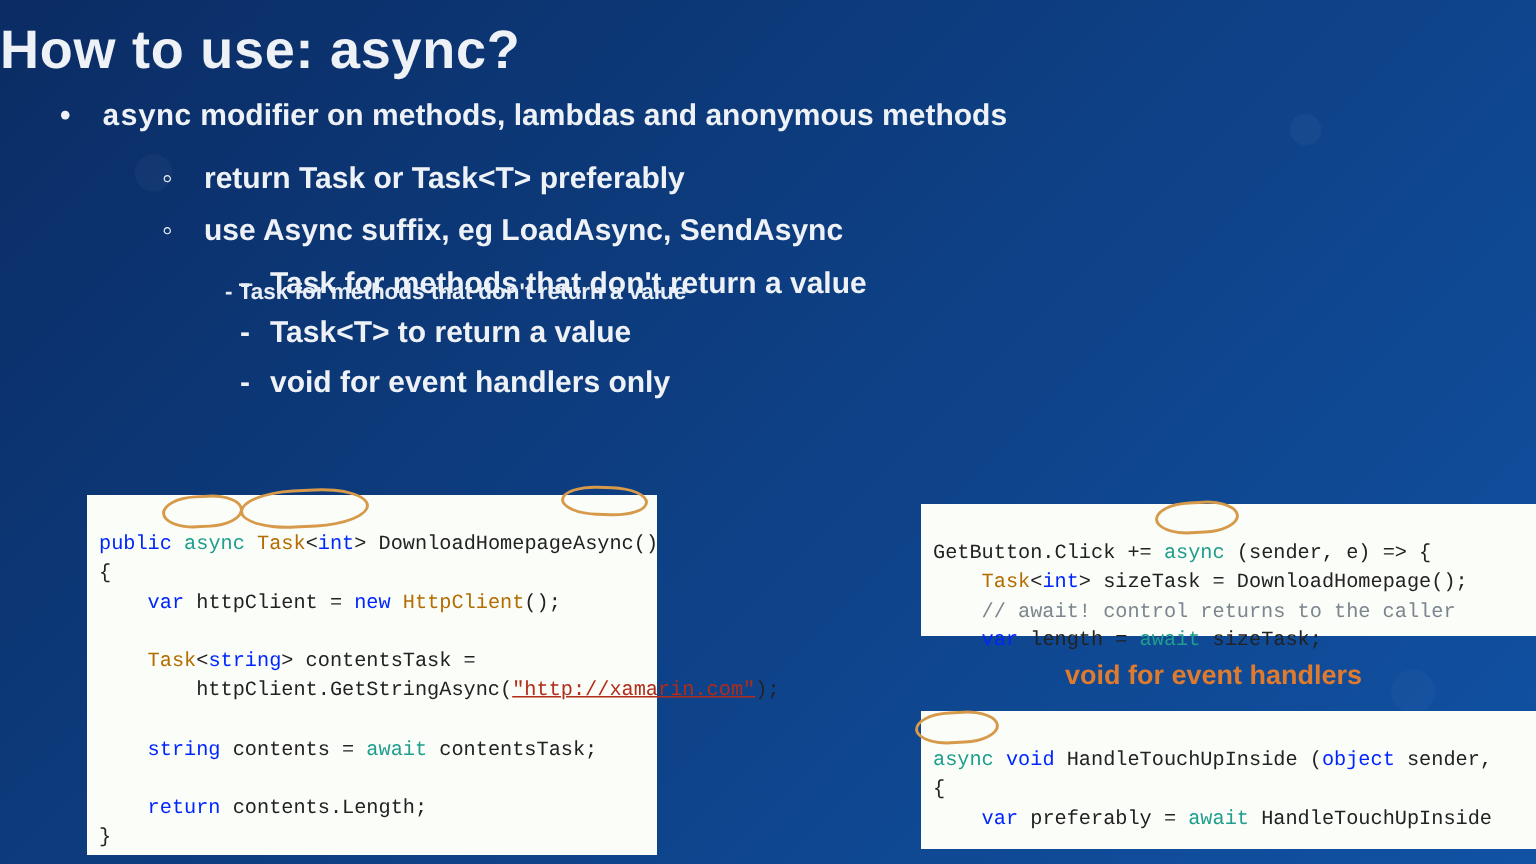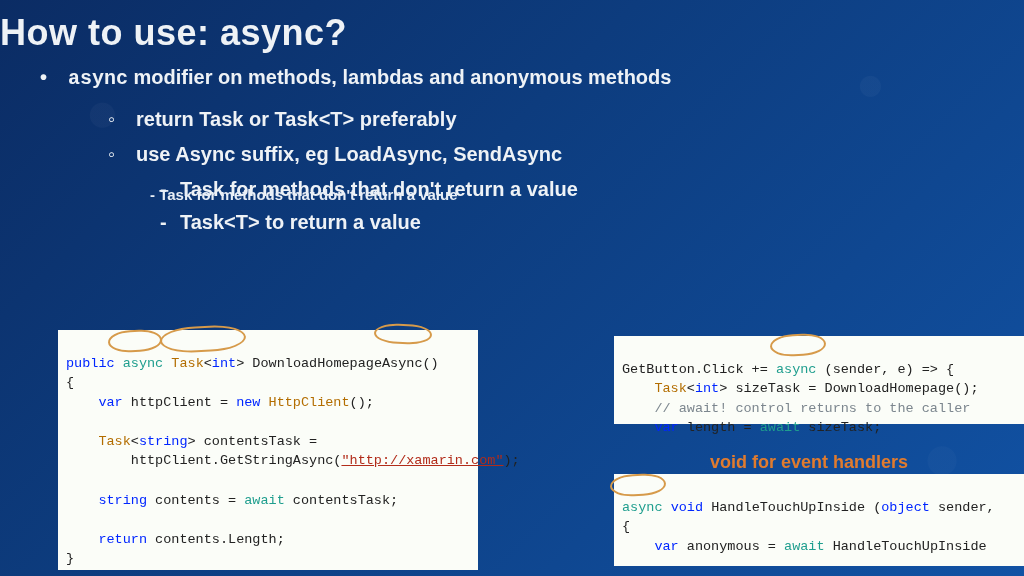--- a/index.html
+++ b/index.html
@@ -84,25 +84,26 @@
 <div class="title">How to use: async?</div>
 
 <div class="content">
   <div class="b1">
     <span class="mono">async</span><span> modifier on methods, lambdas and anonymous methods</span>
   </div>
   <div class="b2">return Task or Task&lt;T&gt; preferably</div>
   <div class="b2">use Async suffix, eg LoadAsync, SendAsync</div>
   <div class="b3">Task for methods that don't return a value</div>
   <div class="b3">Task&lt;T&gt; to return a value</div>
+  <div class="b3">void for event handlers only</div>
 </div>
 
 <div class="overlap">- <span>Task for methods that don't return a value</span></div>
 
-<div class="codebox" style="left:58px; top:330px; width:420px; height:240px;">
+<div class="codebox" style="left:58px; top:330px; width:380px; height:240px;">
 <span class="k-blue">public</span><span> </span><span class="k-teal">async</span><span> </span><span class="k-orange">Task</span><span>&lt;</span><span class="k-blue">int</span><span>&gt; DownloadHomepageAsync()</span>
 <span>{</span>
 <span>    </span><span class="k-blue">var</span><span> httpClient = </span><span class="k-blue">new</span><span> </span><span class="k-orange">HttpClient</span><span>();</span>
 <span></span>
 <span>    </span><span class="k-orange">Task</span><span>&lt;</span><span class="k-blue">string</span><span>&gt; contentsTask =</span>
 <span>        httpClient.GetStringAsync(</span><span class="k-red" style="text-decoration: underline;">"http://xamarin.com"</span><span>);</span>
 <span></span>
 <span>    </span><span class="k-blue">string</span><span> contents = </span><span class="k-teal">await</span><span> contentsTask;</span>
 <span></span>
 <span>    </span><span class="k-blue">return</span><span> contents.Length;</span>
@@ -114,20 +115,20 @@
 <div class="circ" style="left:374px; top:324px; width:58px; height:20px; transform:rotate(2deg);"></div>
 
 <div class="codebox" style="left:614px; top:336px; width:420px; height:88px;">
 <span>GetButton.Click += </span><span class="k-teal">async</span><span> (sender, e) =&gt; {</span>
 <span>    </span><span class="k-orange">Task</span><span>&lt;</span><span class="k-blue">int</span><span>&gt; sizeTask = DownloadHomepage();</span>
 <span class="k-gray">    // await! control returns to the caller</span>
 <span>    </span><span class="k-blue">var</span><span> length = </span><span class="k-teal">await</span><span> sizeTask;</span>
 </div>
 <div class="circ" style="left:770px; top:334px; width:56px; height:22px;"></div>
 
-<div class="orange-label" style="left:710px; top:452px;">void for event handlers</div>
+<div class="orange-label" style="left:710px; top:440px;">void for event handlers</div>
 
 <div class="codebox" style="left:614px; top:474px; width:420px; height:92px;">
 <span class="k-teal">async</span><span> </span><span class="k-blue">void</span><span> HandleTouchUpInside (</span><span class="k-blue">object</span><span> sender,</span>
 <span>{</span>
-<span>    </span><span class="k-blue">var</span><span> anonymous = </span><span class="k-teal">await</span><span> HandleTouchUpInside</span>
+<span>    </span><span class="k-blue">var</span><span> preferably = </span><span class="k-teal">await</span><span> HandleTouchUpInside</span>
 </div>
 <div class="circ" style="left:610px; top:474px; width:56px; height:22px;"></div>
 
 </body></html>

